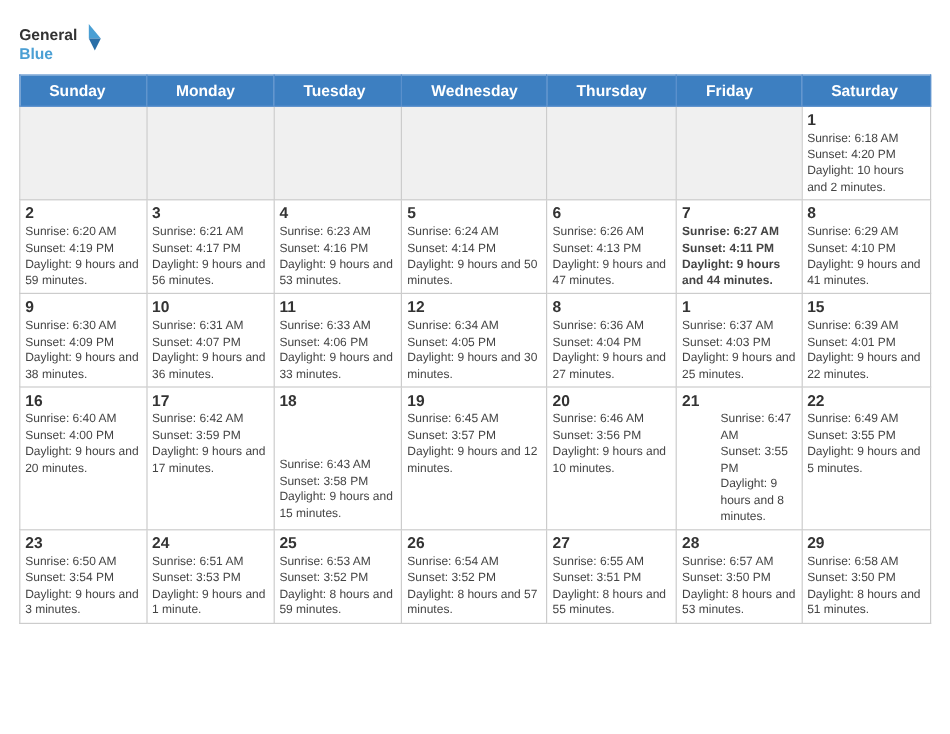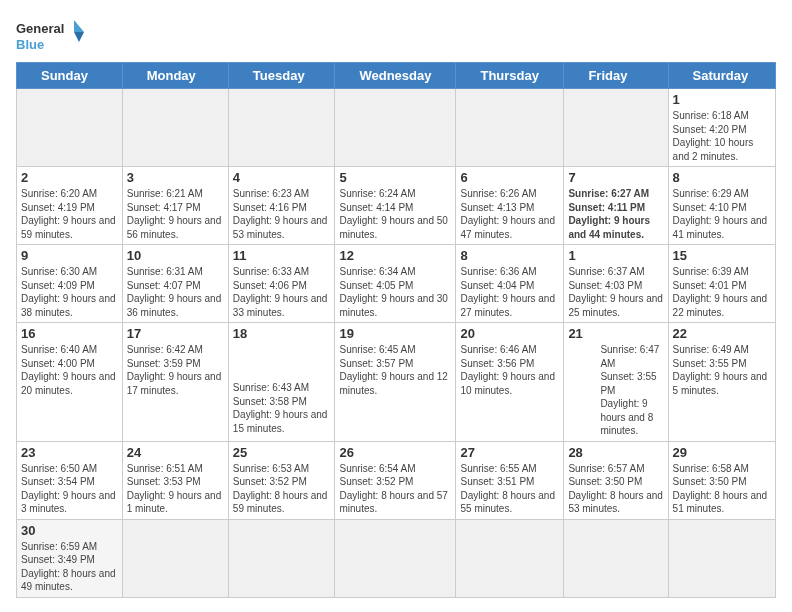--- a/index.html
+++ b/index.html
@@ -289,28 +289,14 @@
 Sunset: 3:50 PM
 Daylight: 8 hours and 53 minutes.</div>
         </td>
         <td>
           <div class="day-number">29</div>
           <div class="day-info" style="white-space: pre-line;">Sunrise: 6:58 AM
 Sunset: 3:50 PM
 Daylight: 8 hours and 51 minutes.</div>
         </td>
       </tr>
-      <tr class="last-row">
-        <td>
-          <div class="day-number">30</div>
-          <div class="day-info" style="white-space: pre-line;">Sunrise: 6:59 AM
-Sunset: 3:49 PM
-Daylight: 8 hours and 49 minutes.</div>
-        </td>
-        <td class="empty"></td>
-        <td class="empty"></td>
-        <td class="empty"></td>
-        <td class="empty"></td>
-        <td class="empty"></td>
-        <td class="empty"></td>
-      </tr>
     </tbody>
 </table>
 
 </body></html>

